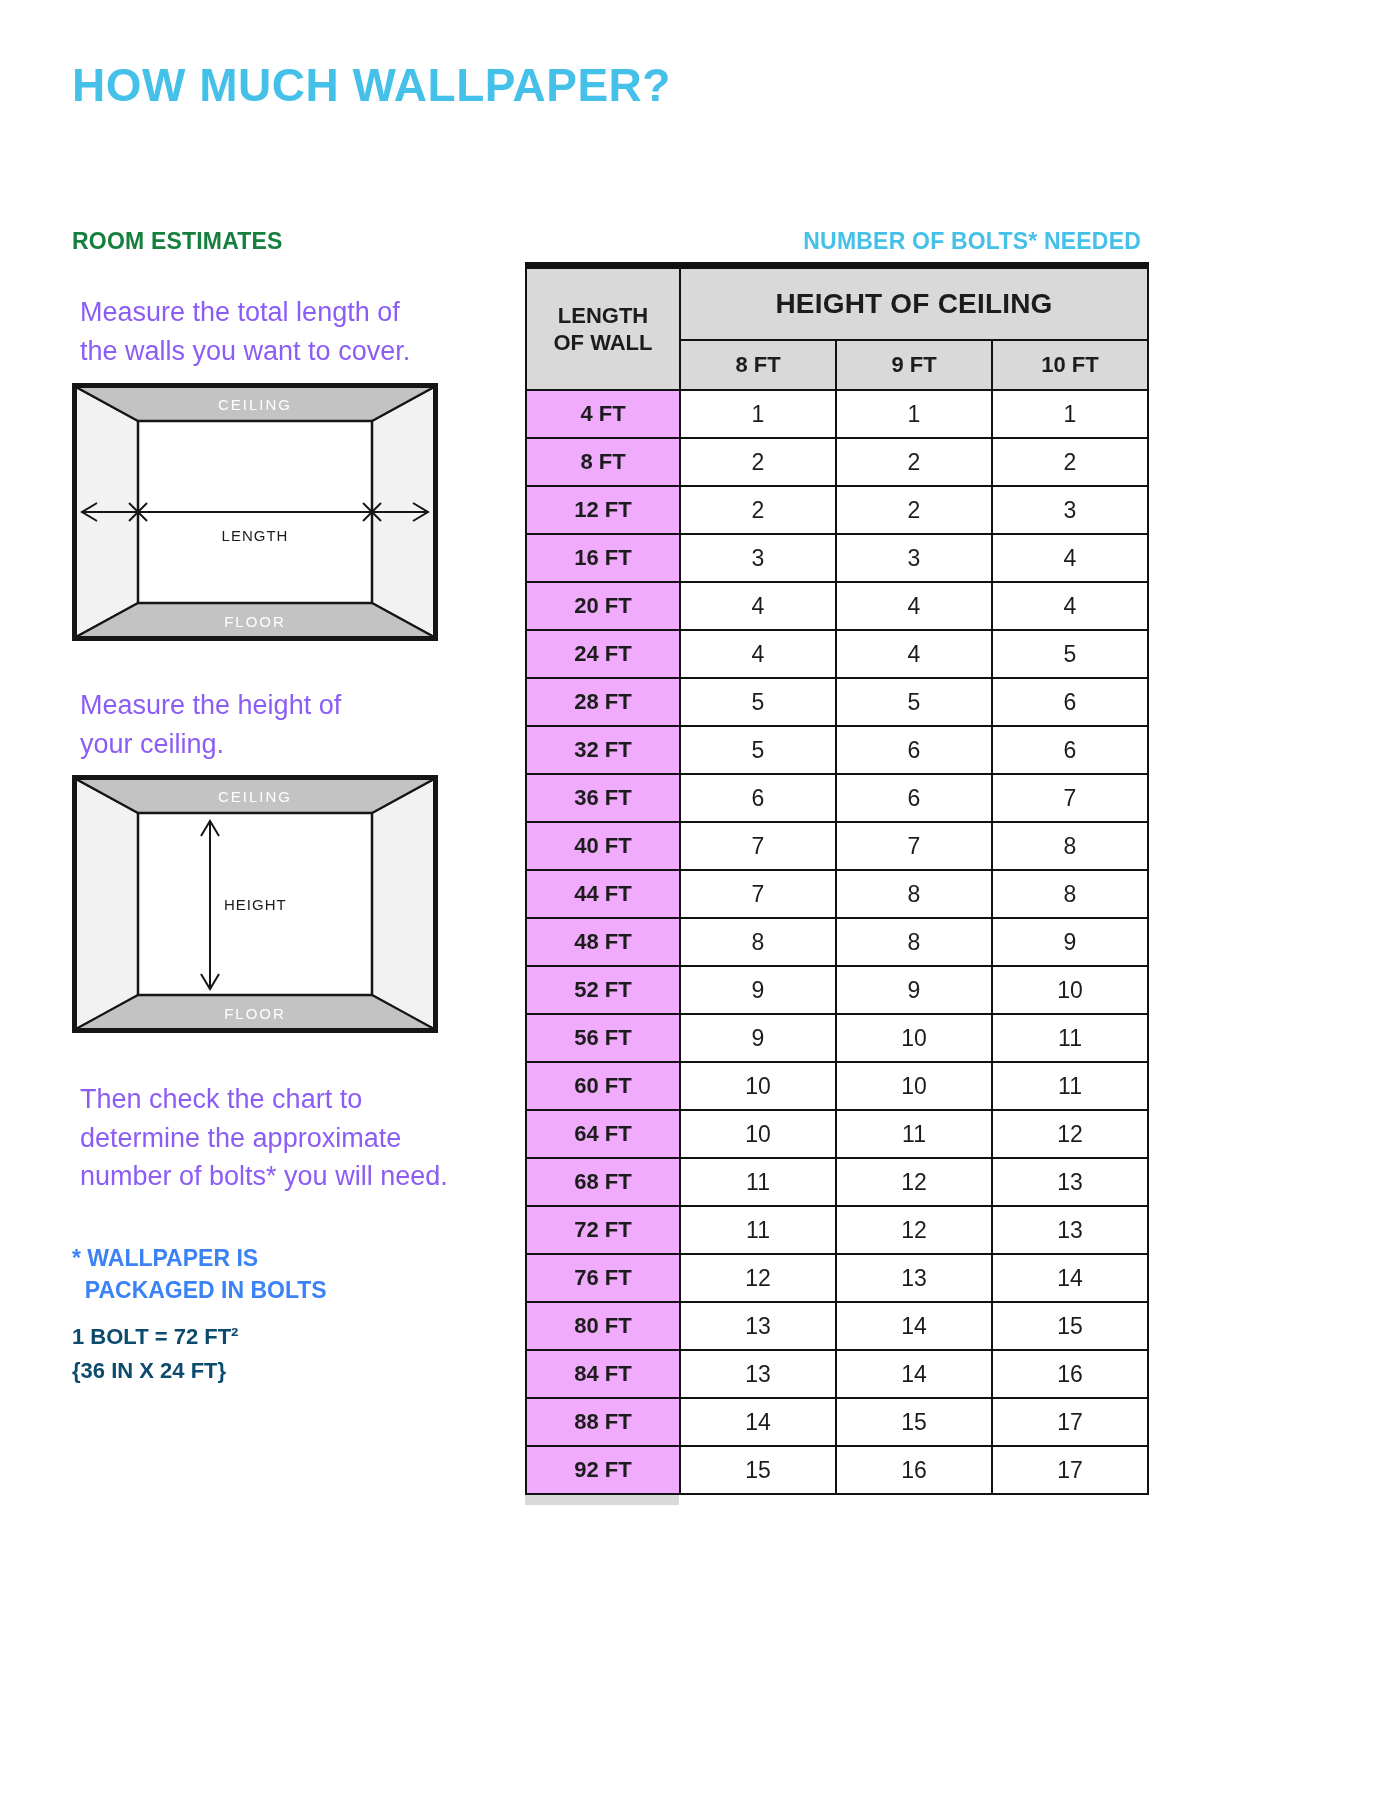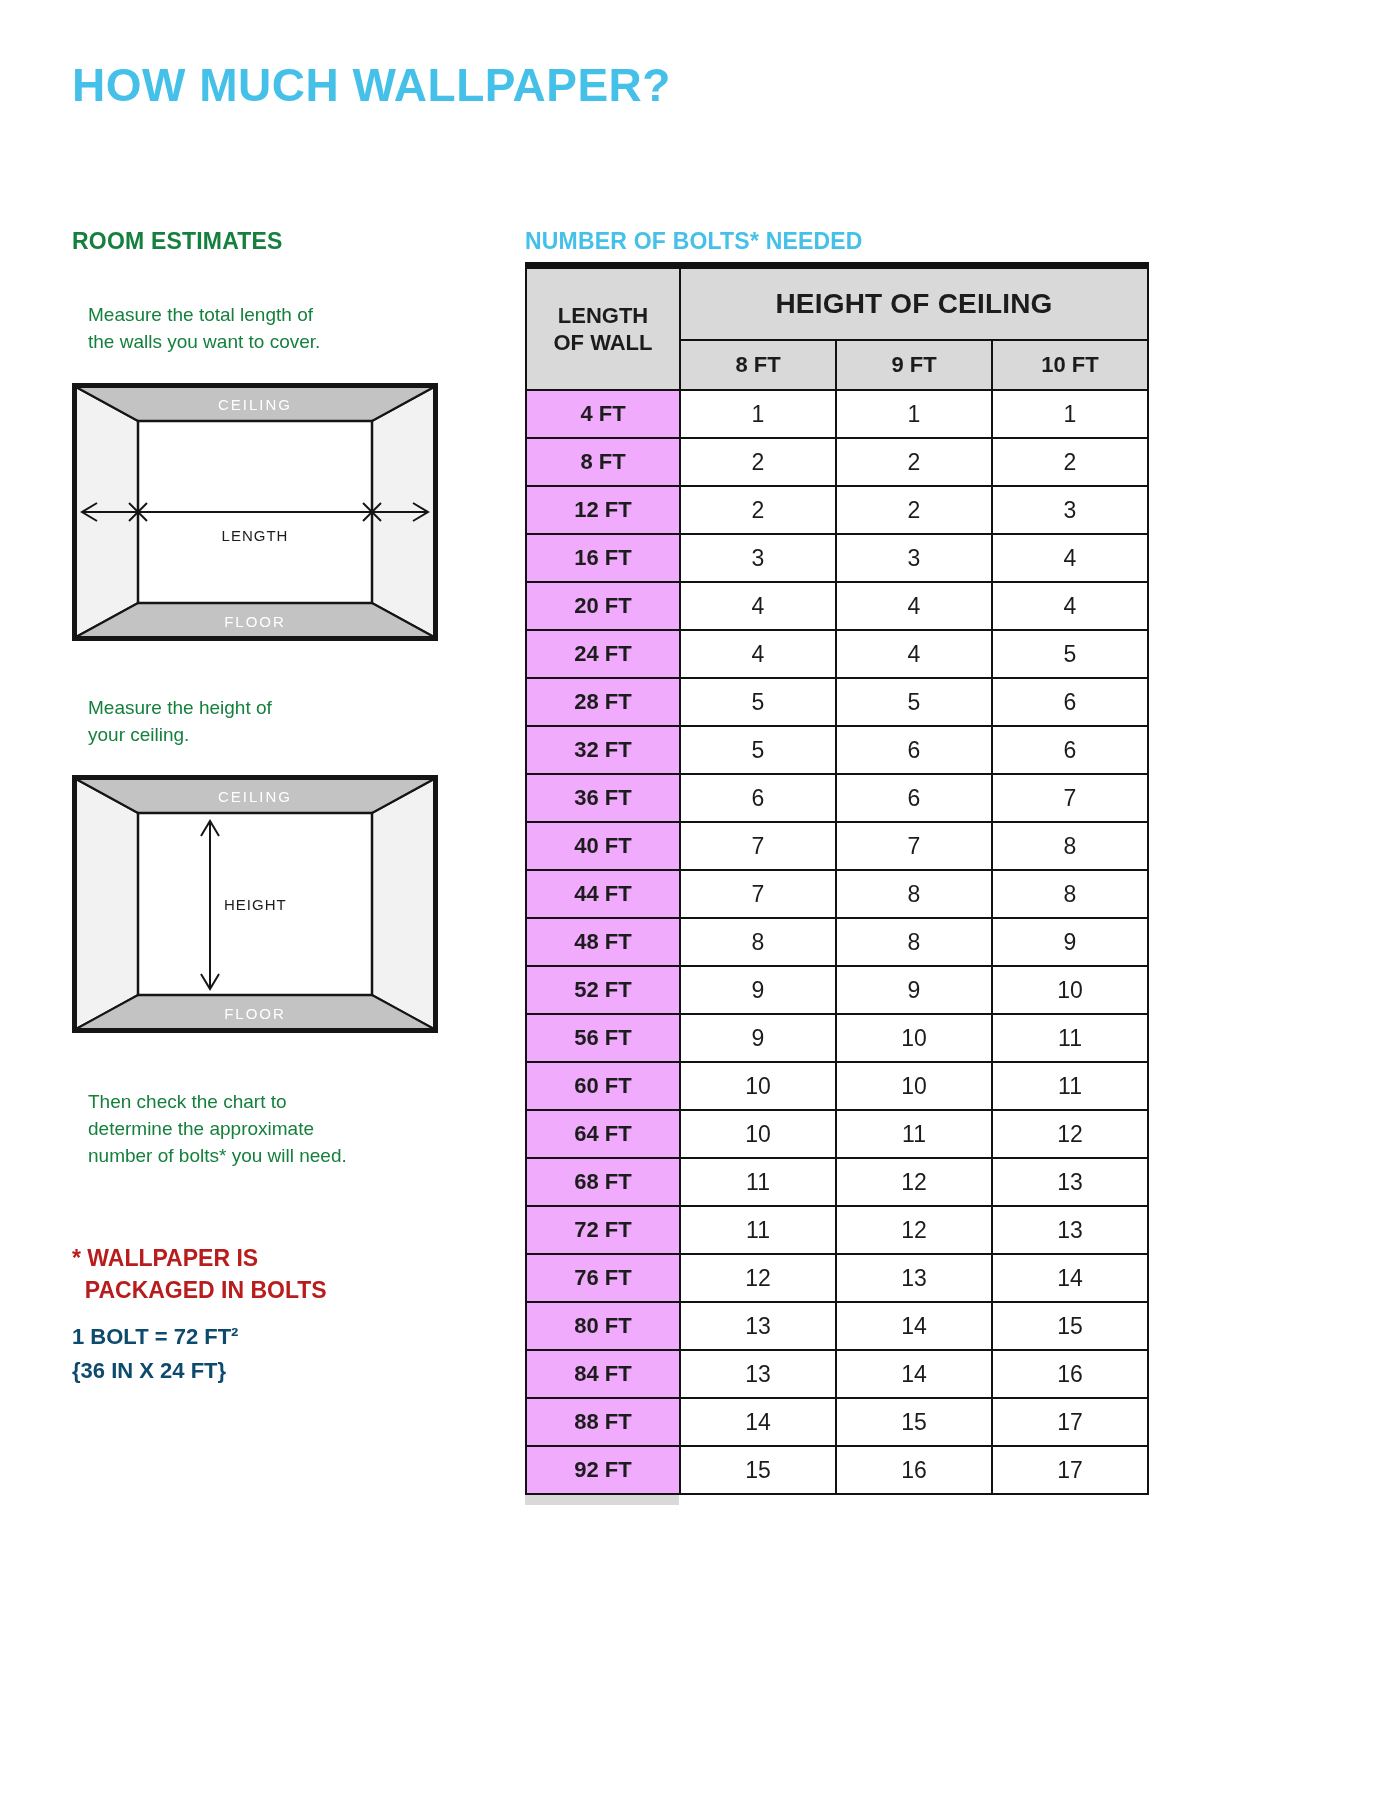--- a/index.html
+++ b/index.html
@@ -2,28 +2,28 @@
 <html><head>
 <meta charset="utf-8">
 <style>
   html, body { margin: 0; padding: 0; background: #ffffff; }
   body { font-family: "Liberation Sans", "DejaVu Sans", sans-serif; }
   .page { position: relative; width: 1222px; height: 1800px; background: #ffffff; overflow: hidden; border-radius: 9px; }
 
   .page-title { position: absolute; left: 72px; top: 58px; margin: 0; font-size: 46px; font-weight: bold; letter-spacing: 0.5px; }
   .sec-heading { position: absolute; margin: 0; font-size: 23px; font-weight: bold; letter-spacing: 0.2px; }
   .room-heading { left: 72px; top: 228px; }
-  .bolts-heading { left: 525px; top: 228px; width: 616px; text-align: left; }
-
-  .body-text { position: absolute; margin: 16px; font-size: 19px; color: #15803d; line-height: 1.43; white-space: pre-line; }
+  .bolts-heading { left: 525px; top: 228px; width: 616px; text-align: right; }
+
+  .body-text { position: absolute; margin: 8px; font-size: 27px; color: #8b5cf6; line-height: 1.43; white-space: pre-line; }
   .step1 { left: 72px; top: 285px; }
   .step2 { left: 72px; top: 678px; }
   .step3 { left: 72px; top: 1072px; }
 
-  .footnote { position: absolute; left: 72px; top: 1242px; margin: 0; font-size: 23px; font-weight: bold; color: #b91c1c; line-height: 1.4; white-space: pre-wrap; }
+  .footnote { position: absolute; left: 72px; top: 1242px; margin: 0; font-size: 23px; font-weight: bold; color: #3b82f6; line-height: 1.4; white-space: pre-wrap; }
   .bolt-info { position: absolute; left: 72px; top: 1320px; margin: 0; font-size: 22px; font-weight: bold; color: #0c4a6e; line-height: 1.55; white-space: pre-line; }
 
   .diagram { position: absolute; left: 72px; width: 366px; height: 258px; }
   .d1 { top: 383px; }
   .d2 { top: 775px; }
   .band-label { font-family: "Liberation Sans", "DejaVu Sans", sans-serif; font-size: 15px; fill: #ffffff; letter-spacing: 2px; }
   .dim-label { font-family: "Liberation Sans", "DejaVu Sans", sans-serif; font-size: 15px; fill: #1c1c1c; letter-spacing: 1px; }
 
   .table-wrap { position: absolute; left: 525px; top: 262px; }
   table.bolts { border-collapse: collapse; border-top: 7px solid #121212; }

